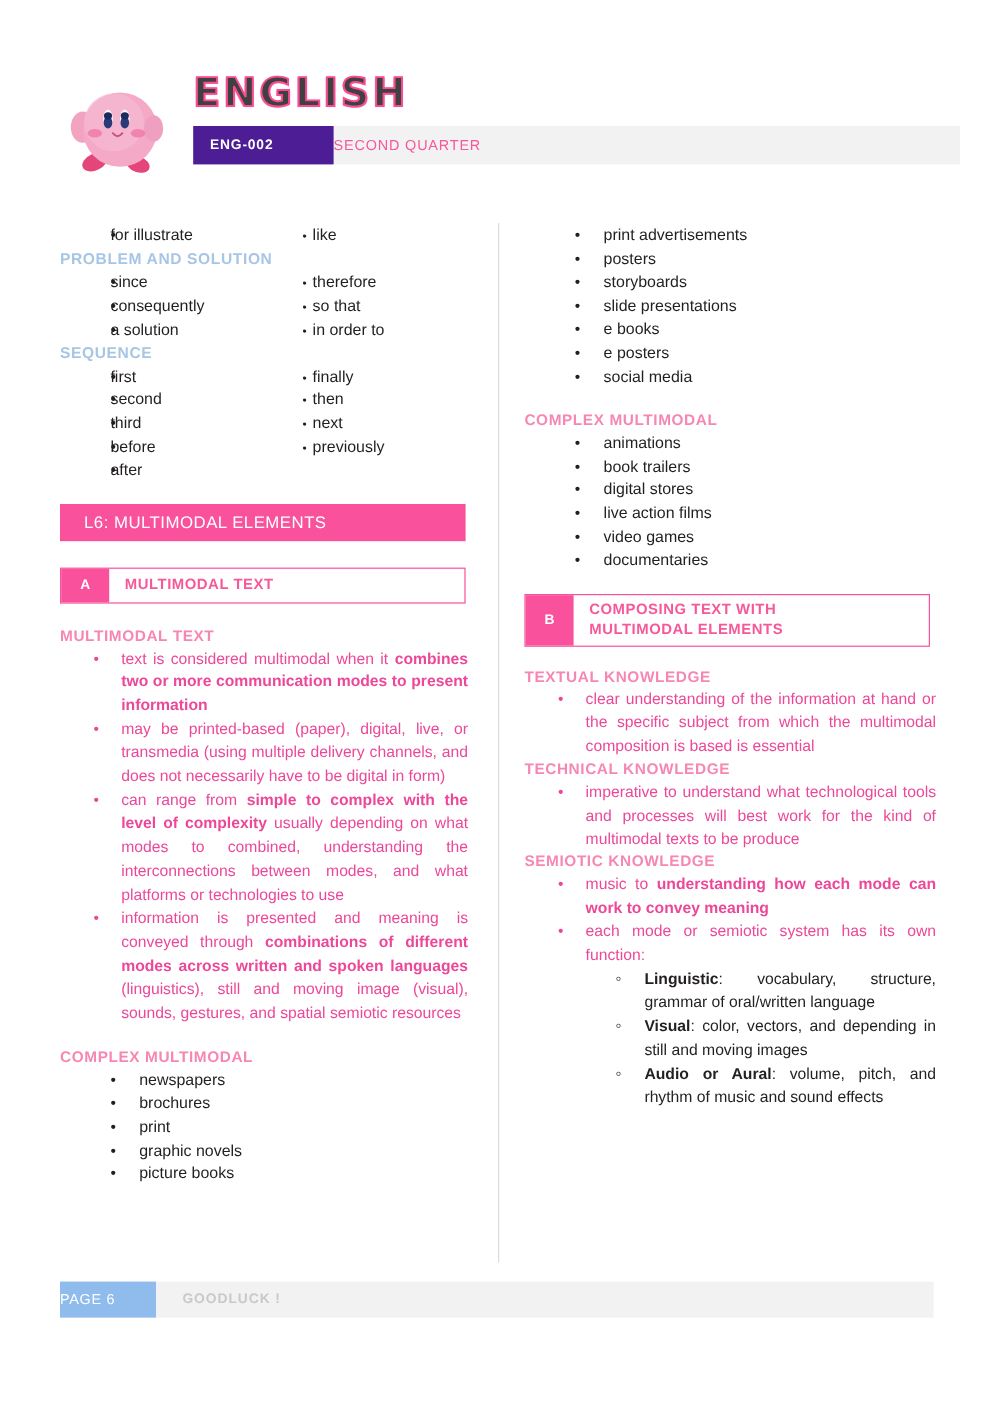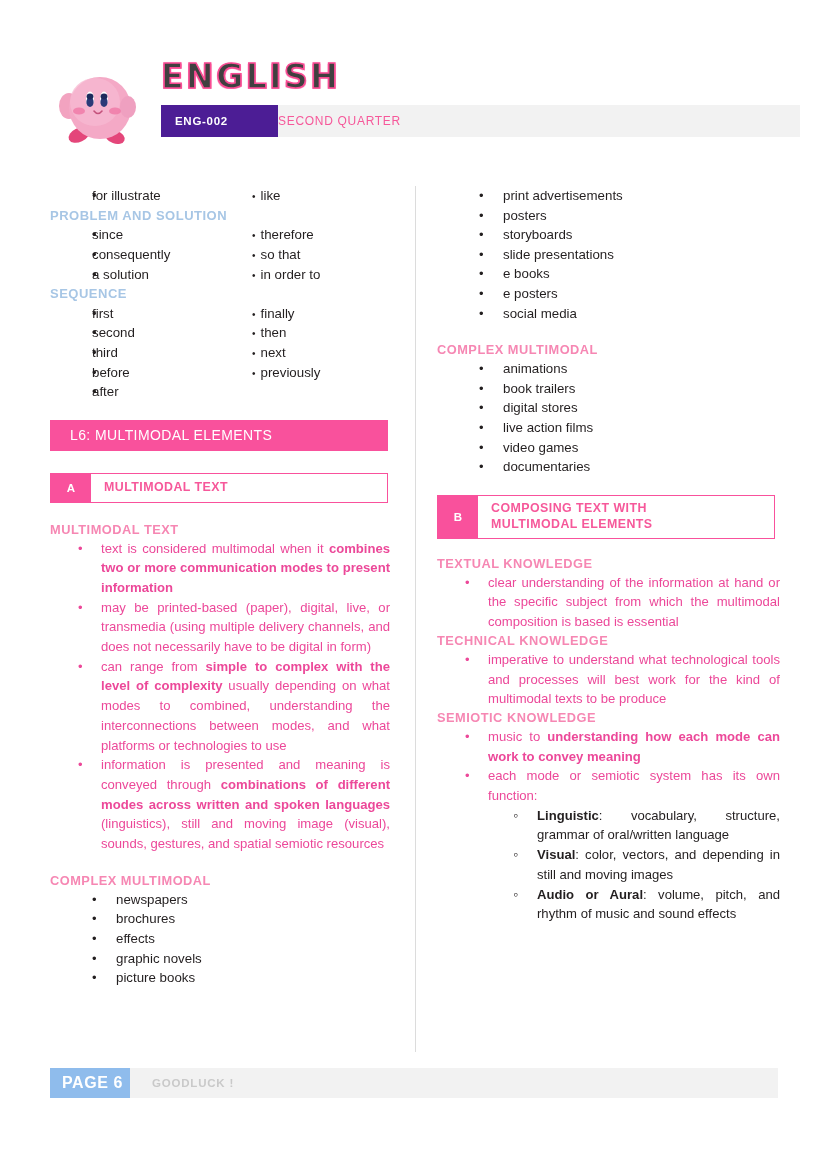--- a/index.html
+++ b/index.html
@@ -260,26 +260,26 @@
     left: 50px; top: 1068px;
     width: 728px; height: 30px;
     background: #f2f2f2;
     display: flex;
     align-items: stretch;
   }
   .footer-page {
     width: 80px;
     background: #8fbcec;
     color: #ffffff;
-    font-size: 16px;
-    font-weight: bold;
+    font-size: 12px;
+    font-weight: normal;
     letter-spacing: 0.6px;
     display: flex;
     align-items: center;
-    padding-left: 12px;
+    padding-left: 0;
   }
   .footer-note {
     flex: 1;
     color: #c9c9c9;
     font-size: 11.5px;
     font-weight: bold;
     letter-spacing: 0.8px;
     display: flex;
     align-items: center;
     padding-left: 22px;
@@ -410,21 +410,21 @@
         <li class="justify-last-left"><span>text is considered multimodal when it </span><b>combines two or more communication modes to present information</b></li>
         <li class="justify-last-left"><span>may be printed-based (paper), digital, live, or transmedia (using multiple delivery channels, and does not necessarily have to be digital in form)</span></li>
         <li class="justify-last-left"><span>can range from </span><b>simple to complex with the level of complexity</b><span> usually depending on what modes to combined, understanding the interconnections between modes, and what platforms or technologies to use</span></li>
         <li class="justify-last-left"><span>information is presented and meaning is conveyed through </span><b>combinations of different modes across written and spoken languages</b><span> (linguistics), still and moving image (visual), sounds, gestures, and spatial semiotic resources</span></li>
       </ul>
 
     <div class="pink-head sp">COMPLEX MULTIMODAL</div>
     <ul class="simple" id="simple-left">
         <li>newspapers</li>
         <li>brochures</li>
-        <li>effects</li>
+        <li>print</li>
         <li>graphic novels</li>
         <li>picture books</li>
       </ul>
 
   </div>
 
   <div class="col col-right">
 
     <ul class="simple" id="simple-right">
         <li>print advertisements</li>

